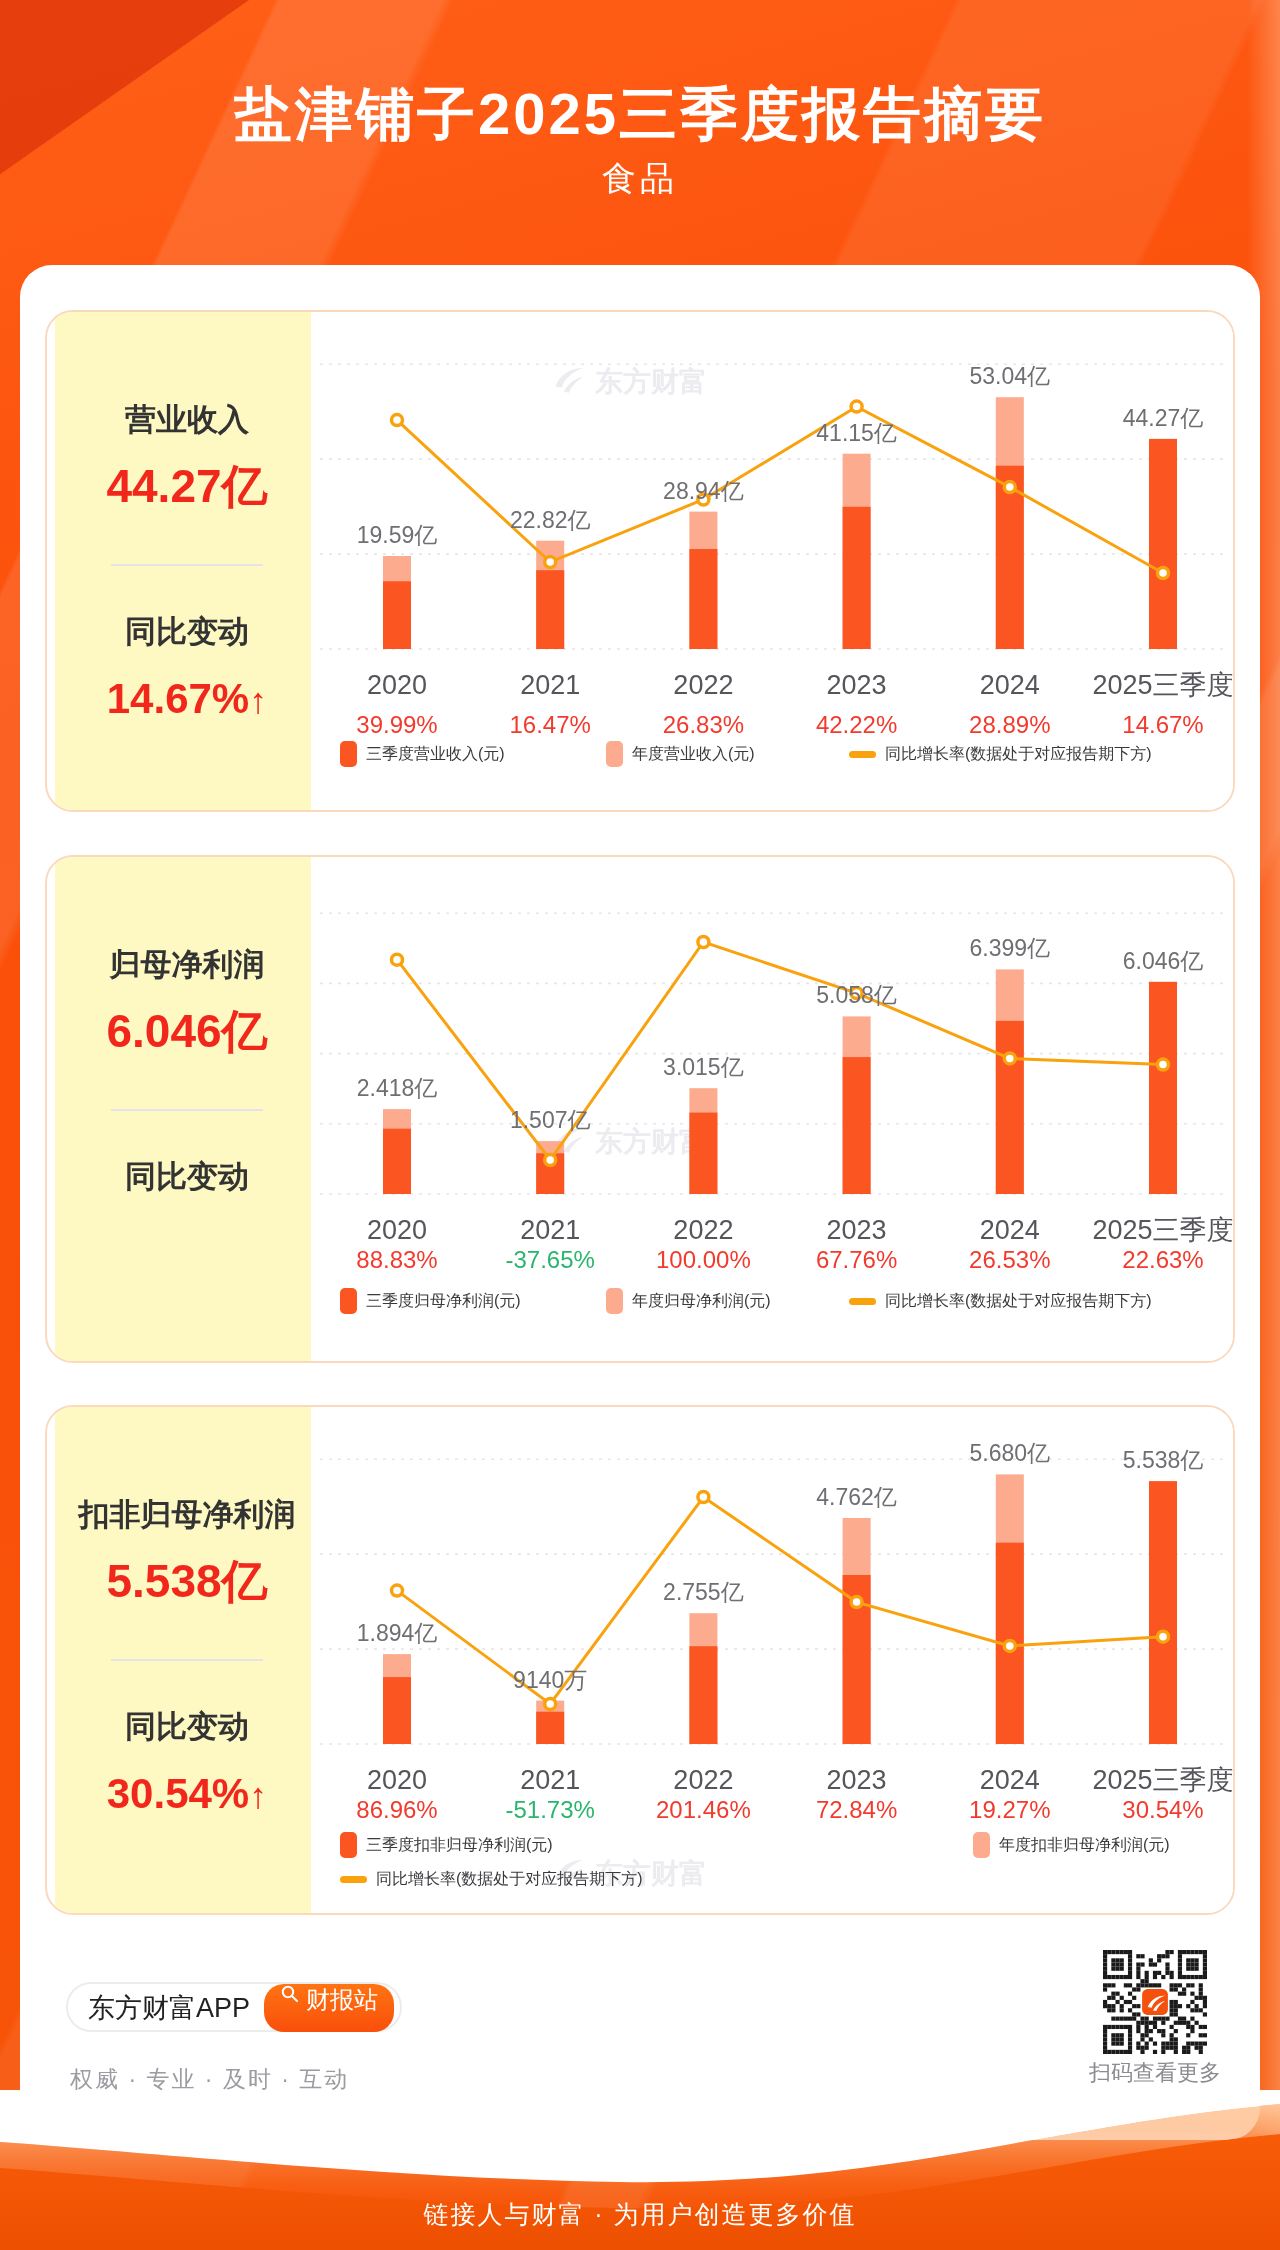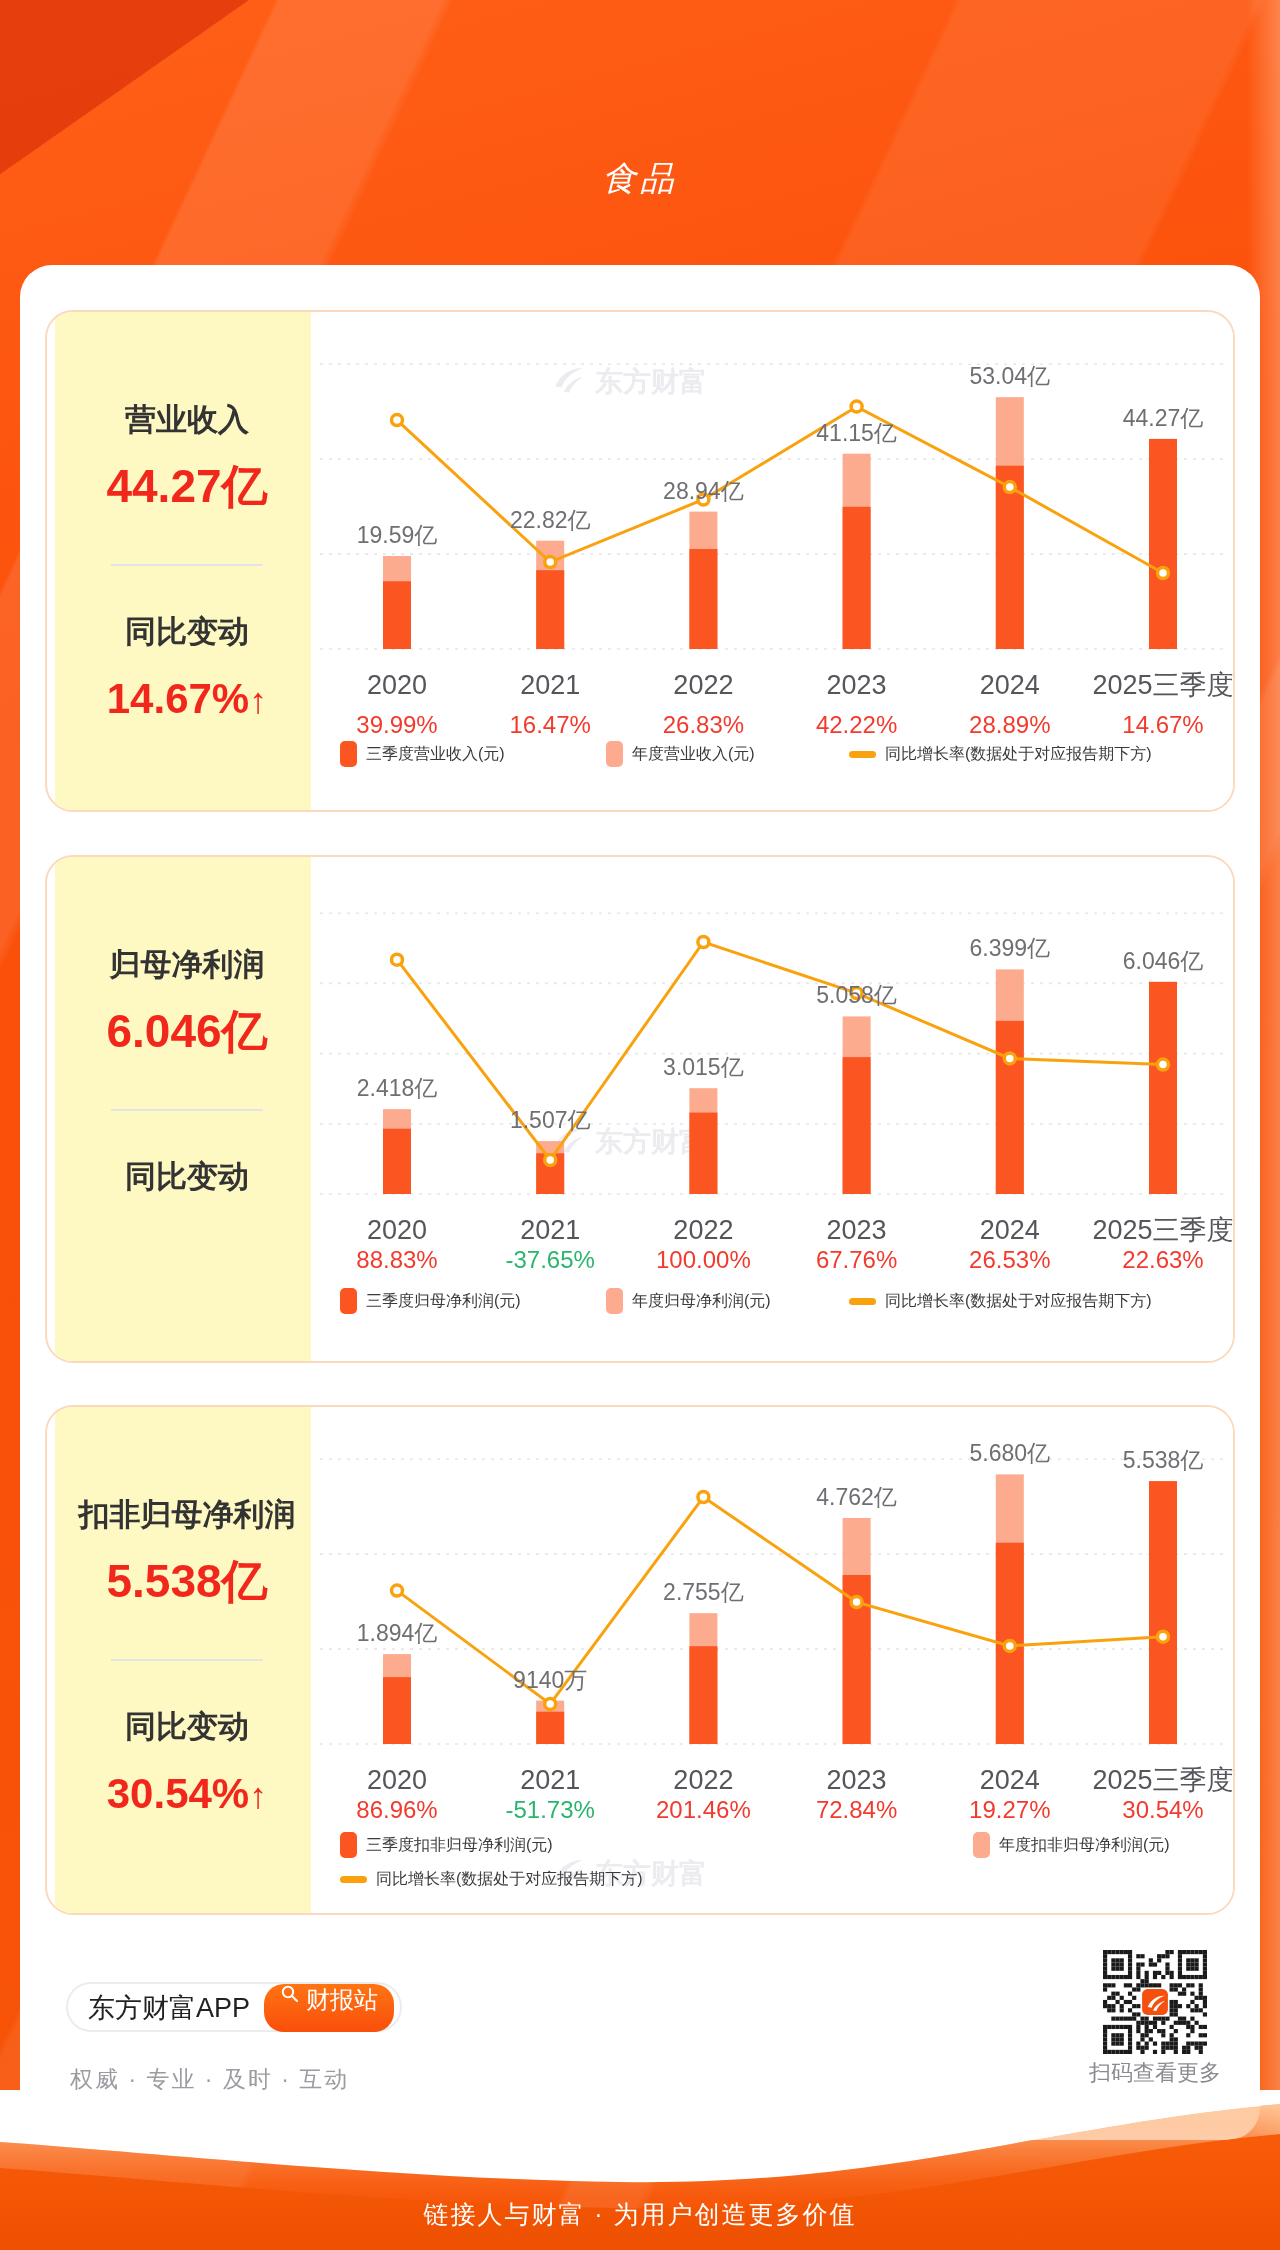--- a/index.html
+++ b/index.html
@@ -10,21 +10,21 @@
     linear-gradient(115deg, rgba(255,255,255,0) 11.8%, rgba(255,255,255,.10) 12% 19%, rgba(255,255,255,0) 19.5%),
     linear-gradient(115deg, rgba(255,255,255,0) 41%, rgba(255,255,255,.07) 41.3% 54%, rgba(255,255,255,0) 54.4%),
     linear-gradient(115deg, rgba(255,255,255,0) 68%, rgba(255,255,255,.09) 68.3% 71.5%, rgba(255,255,255,0) 72%),
     linear-gradient(90deg, rgba(255,255,255,0) 97.4%, rgba(255,205,170,.38) 100%);}
   .corner-tl{position:absolute;left:0;top:0;width:250px;height:175px;
     background:linear-gradient(to bottom right, rgba(210,35,5,.55) 49.6%, rgba(210,35,5,0) 50%);}
   
   .hdr-title{position:absolute;top:76px;left:0;width:100%;text-align:center;
     font-size:58px;font-weight:bold;color:#fff;letter-spacing:3px;}
   .hdr-sub{position:absolute;top:156px;left:0;width:100%;text-align:center;
-    font-size:34px;color:#fff;letter-spacing:4px;font-style:italic;}
+    font-size:34px;color:#fff;letter-spacing:4px;}
   
   .container{position:absolute;left:20px;top:265px;width:1240px;height:1875px;
     background:#fff;border-radius:32px;}
   
   .card{position:absolute;left:45px;width:1190px;background:#fff;
     border:2px solid #fbd9bd;border-radius:28px;overflow:hidden;box-sizing:border-box;}
   .card.c0{top:310px;height:502px;}
   .card.c1{top:855px;height:508px;}
   .card.c2{top:1405px;height:510px;}
   .leftcol{position:absolute;left:8px;top:0;bottom:0;width:264px;background:#fef9c3;}
@@ -67,20 +67,21 @@
   .wave{position:absolute;left:0;top:2090px;width:1280px;height:160px;}
   .tagline{position:absolute;left:0;top:2198px;width:100%;text-align:center;font-size:25px;color:#fff;letter-spacing:2px;}
 </style>
 </head>
 <body>
 
 <div class="page">
   <div class="streaks"></div>
   <div class="corner-tl"></div>
 
+  <div class="hdr-title">盐津铺子2025三季度报告摘要</div>
   <div class="hdr-sub">食品</div>
 
   <div class="container"></div>
 
   <section class="card c0">
     <div class="leftcol">
       <div class="metric-title">营业收入</div>
       <div class="metric-value">44.27亿</div>
       <div class="divider"></div>
       <div class="yoy-label">同比变动</div>

